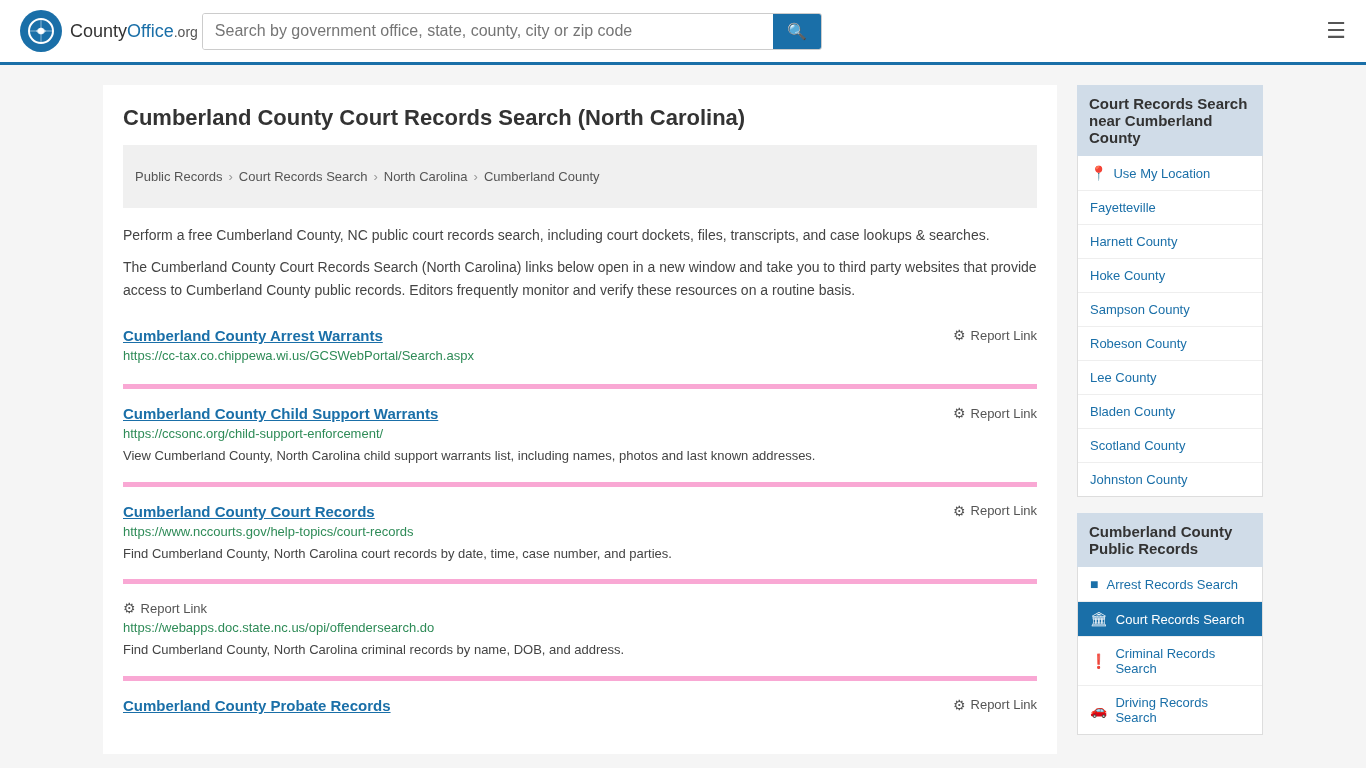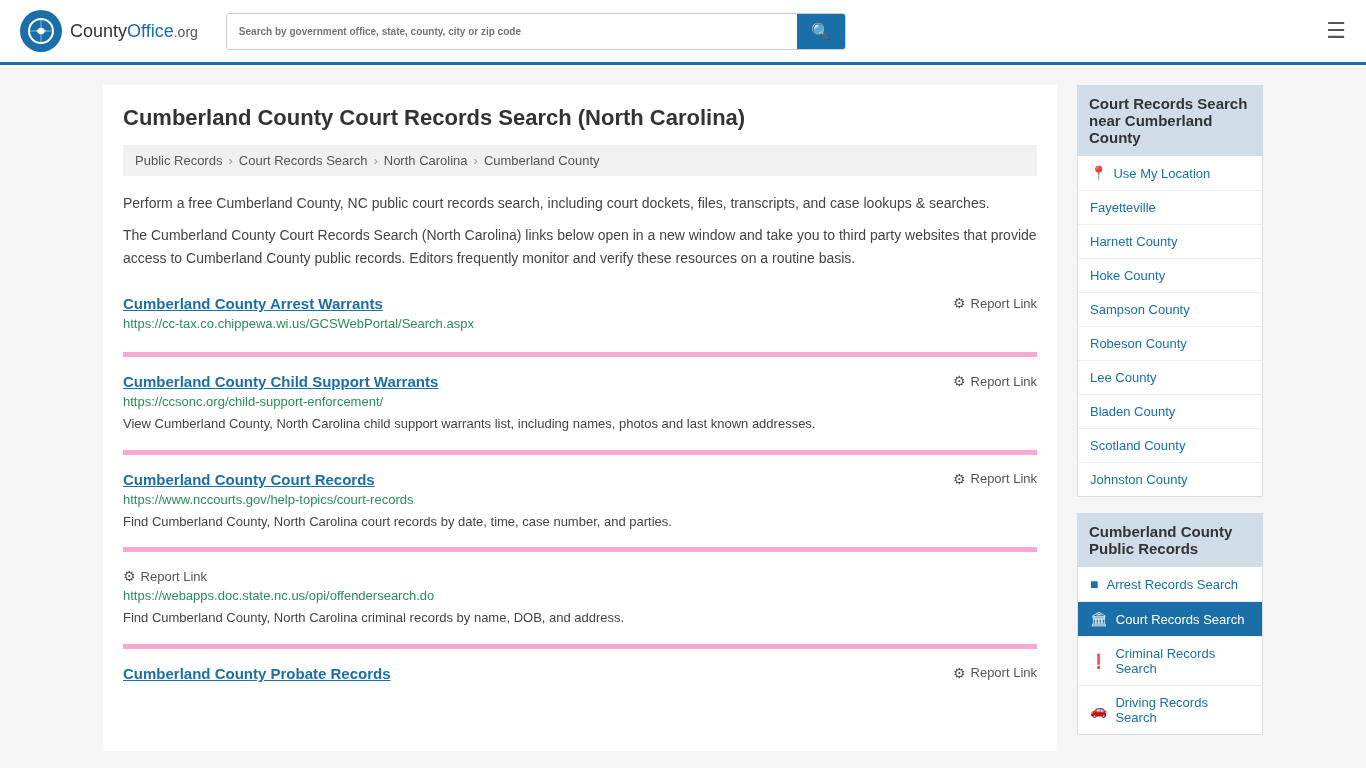--- a/index.html
+++ b/index.html
@@ -5,21 +5,21 @@
     * { box-sizing: border-box; margin: 0; padding: 0; }
     body { font-family: Arial, sans-serif; font-size: 14px; color: #333; background: #f5f5f5; }
 
     
     .header {
       background: #fff;
       border-bottom: 3px solid #1a6fa8;
       padding: 10px 20px;
       display: flex;
       align-items: center;
-      gap: 28px;
+      gap: 4px;
     }
     .logo-area {
       display: flex;
       align-items: center;
       gap: 8px;
       text-decoration: none;
       color: #333;
     }
     .logo-circle {
       width: 42px;
@@ -44,23 +44,22 @@
       display: flex;
       border: 1px solid #ccc;
       border-radius: 3px;
       overflow: hidden;
     }
     .search-bar input {
       flex: 1;
       padding: 8px 12px;
       border: none;
       outline: none;
-      font-size: 10px;
+      font-size: 16px;
       color: #b91c1c;
-      font-weight: bold;
     }
     .search-bar button {
       background: #1a6fa8;
       border: none;
       padding: 8px 14px;
       cursor: pointer;
       color: white;
       font-size: 16px;
     }
     .menu-icon {
@@ -89,21 +88,21 @@
     .page-title {
       font-size: 22px;
       font-weight: bold;
       color: #333;
       margin-bottom: 14px;
     }
 
     
     .breadcrumb {
       background: #f0f0f0;
-      padding: 8px 12px;
+      padding: 24px 12px;
       font-size: 13px;
       color: #555;
       margin-bottom: 16px;
       display: flex;
       gap: 6px;
       align-items: flex-start;
       flex-wrap: wrap;
     }
     .breadcrumb a {
       color: #555;

